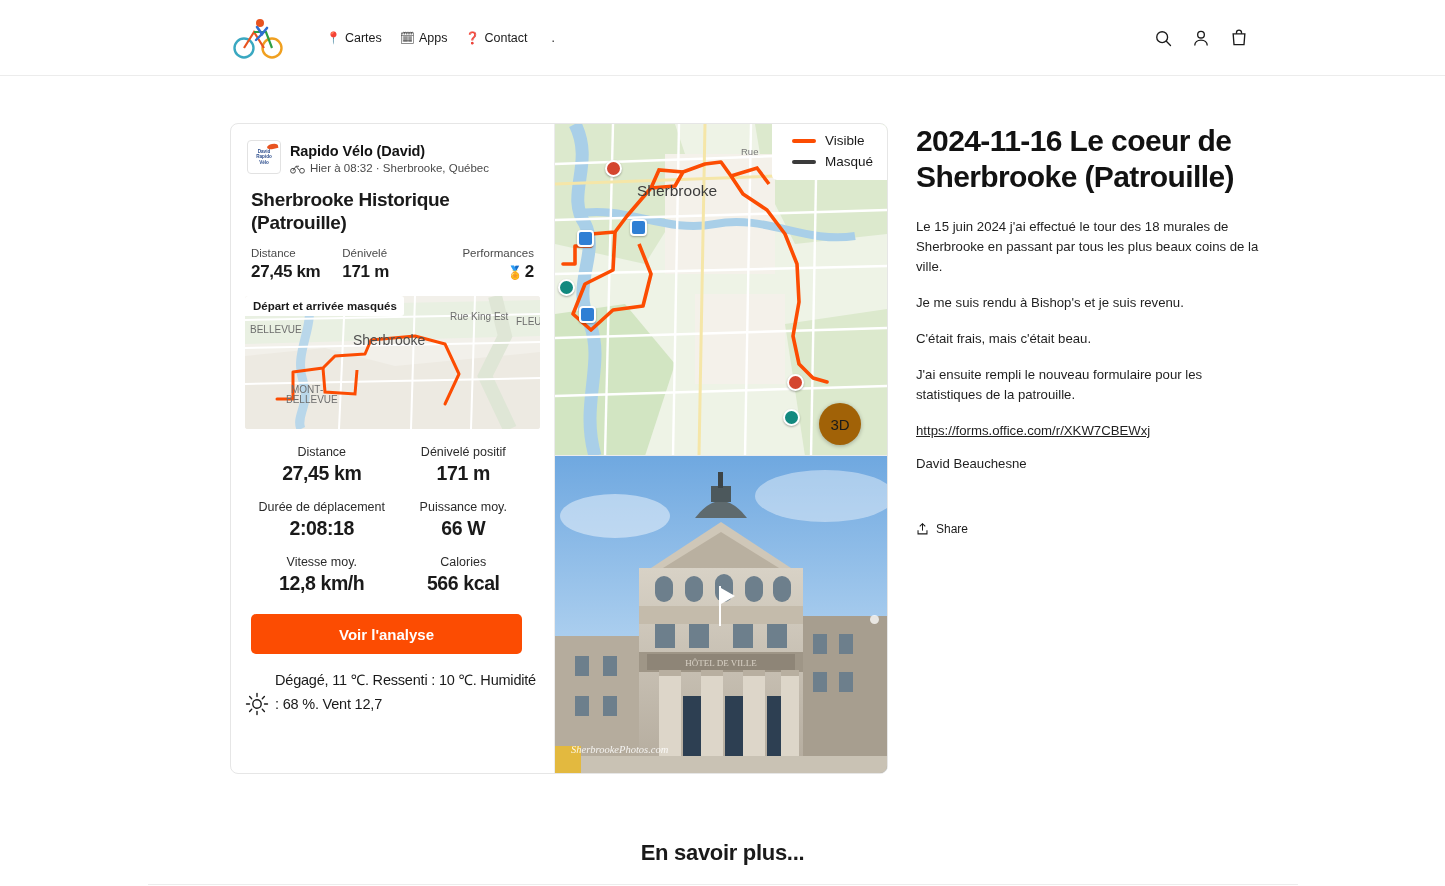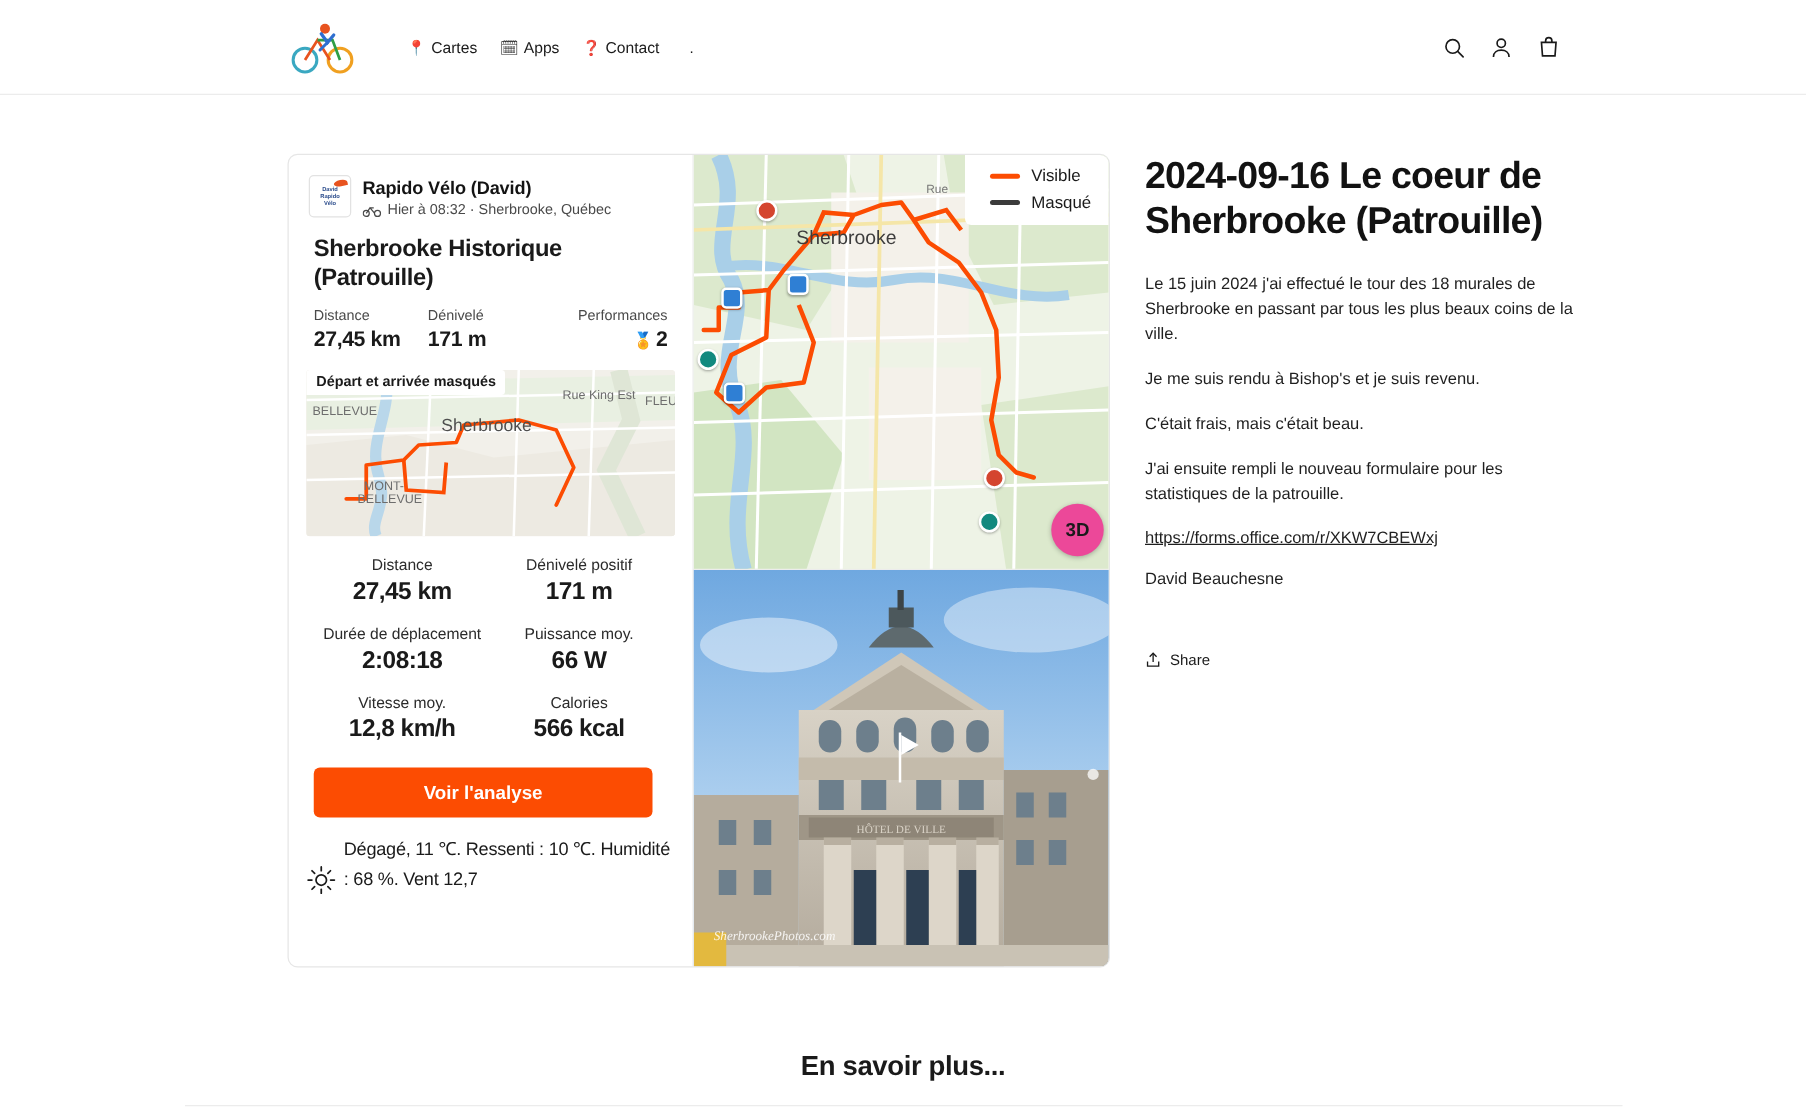--- a/index.html
+++ b/index.html
@@ -254,27 +254,27 @@
   .map-city {
     position: absolute; left: 82px; top: 58px;
     font-size: 15.5px; color: #3c3c3c; font-weight: 500;
     z-index: 3;
   }
   .map-street {
     position: absolute; font-size: 9.5px; color: #777; z-index: 3;
   }
   .btn-3d {
     position: absolute;
-    right: 4px; bottom: 10px;
+    right: 26px; bottom: 10px;
     width: 42px; height: 42px;
     border-radius: 50%;
-    background: #ec4899;
+    background: #a16207;
     box-shadow: 0 1px 4px rgba(0,0,0,.28);
     display: flex; align-items: center; justify-content: center;
-    font-size: 15px; font-weight: 700;
+    font-size: 15px; font-weight: 400;
     cursor: pointer;
     z-index: 6;
   }
   .marker {
     position: absolute;
     width: 17px; height: 17px;
     border-radius: 4px;
     background: #2f7fd4;
     border: 2px solid #fff;
     box-shadow: 0 1px 2px rgba(0,0,0,.3);
@@ -670,21 +670,21 @@
           </svg>
           <div class="photo-wm">SherbrookePhotos.com</div>
           <div class="photo-dot"></div>
         </div>
 
       </div>
     </div>
   </div>
 
   <div class="right-col">
-    <h1 class="post-title">2024-09-16 Le coeur de Sherbrooke (Patrouille)</h1>
+    <h1 class="post-title">2024-11-16 Le coeur de Sherbrooke (Patrouille)</h1>
     <p class="post-p">Le 15 juin 2024 j'ai effectué le tour des 18 murales de Sherbrooke en passant par tous les plus beaux coins de la ville.</p>
     <p class="post-p">Je me suis rendu à Bishop's et je suis revenu.</p>
     <p class="post-p">C'était frais, mais c'était beau.</p>
     <p class="post-p">J'ai ensuite rempli le nouveau formulaire pour les statistiques de la patrouille.</p>
     <a class="post-link" href="#">https://forms.office.com/r/XKW7CBEWxj</a>
     <p class="post-p">David Beauchesne</p>
 
     <div class="share">
       <svg width="13" height="14" viewBox="0 0 16 16" fill="none" stroke="#1a1a1a" stroke-width="1.3">
         <path d="M8 1.5 L8 10"></path>

